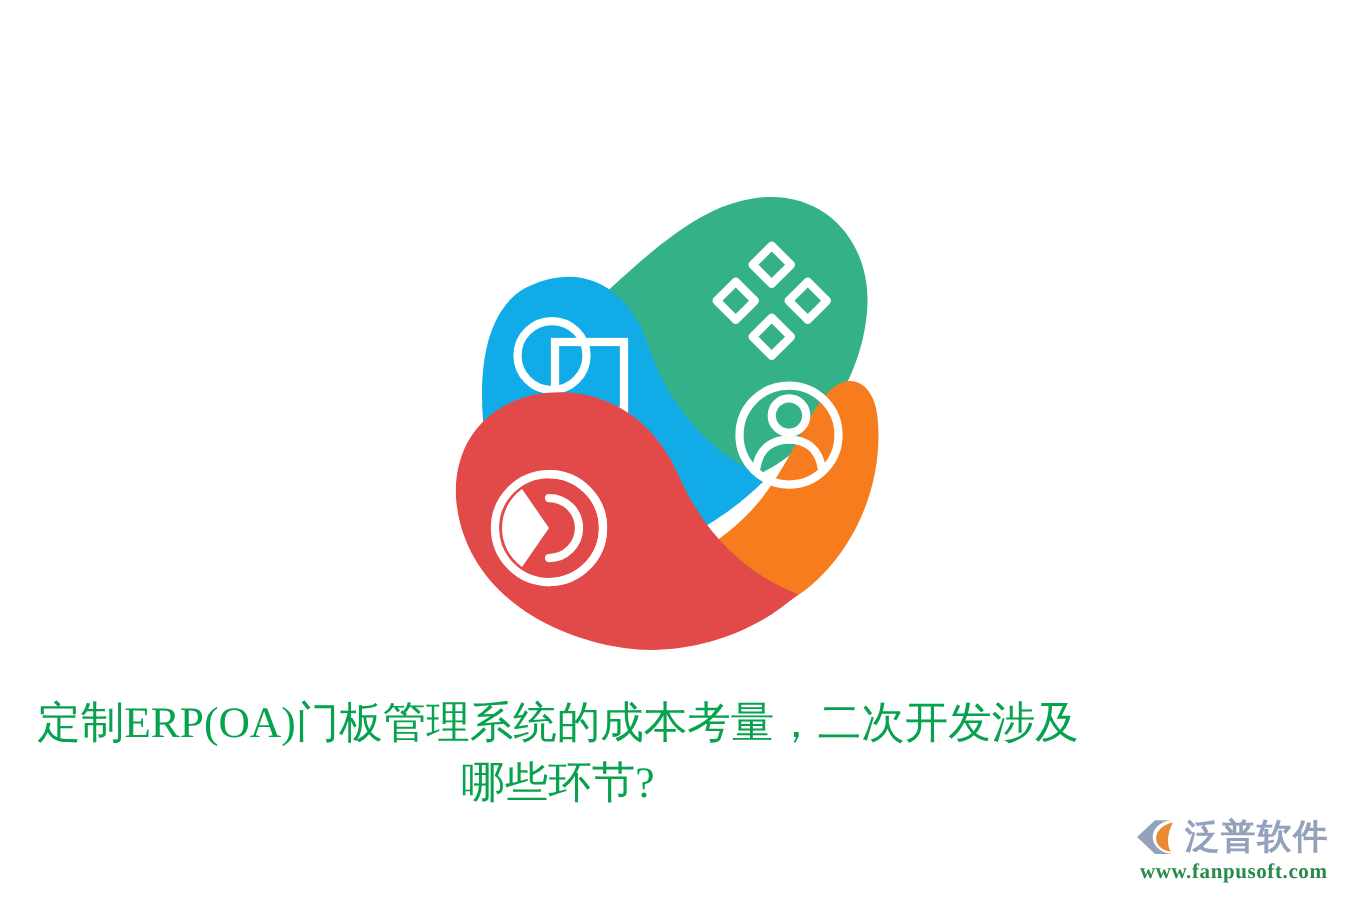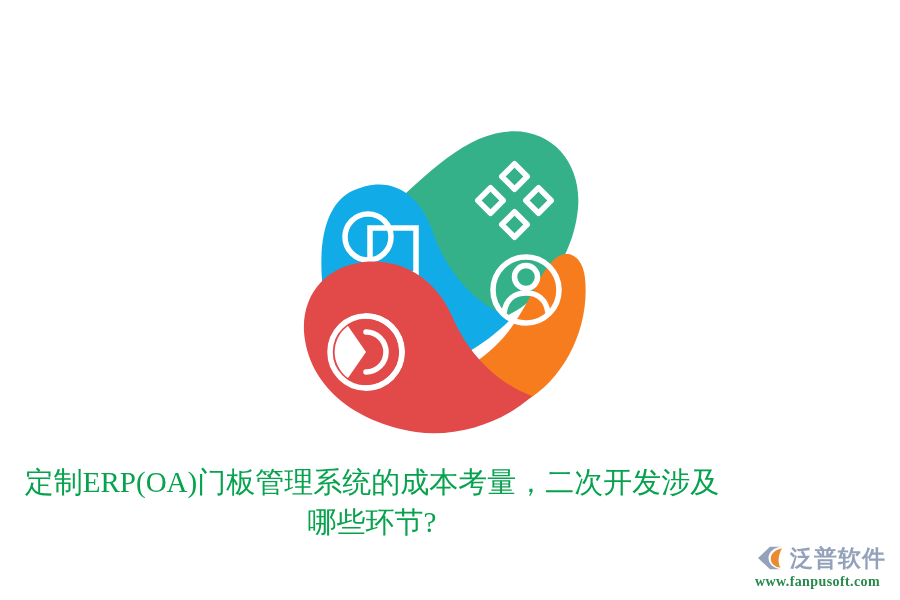--- a/index.html
+++ b/index.html
@@ -56,20 +56,21 @@
     font-weight: 400;
   }
 
   
   .watermark {
     position: absolute;
     right: 14px;
     bottom: 10px;
     display: flex;
     flex-direction: column;
+    align-items: flex-end;
     opacity: 0.92;
   }
   .wm-row {
     display: flex;
     align-items: center;
     gap: 5px;
   }
   .wm-icon {
     width: 30px;
     height: 30px;

